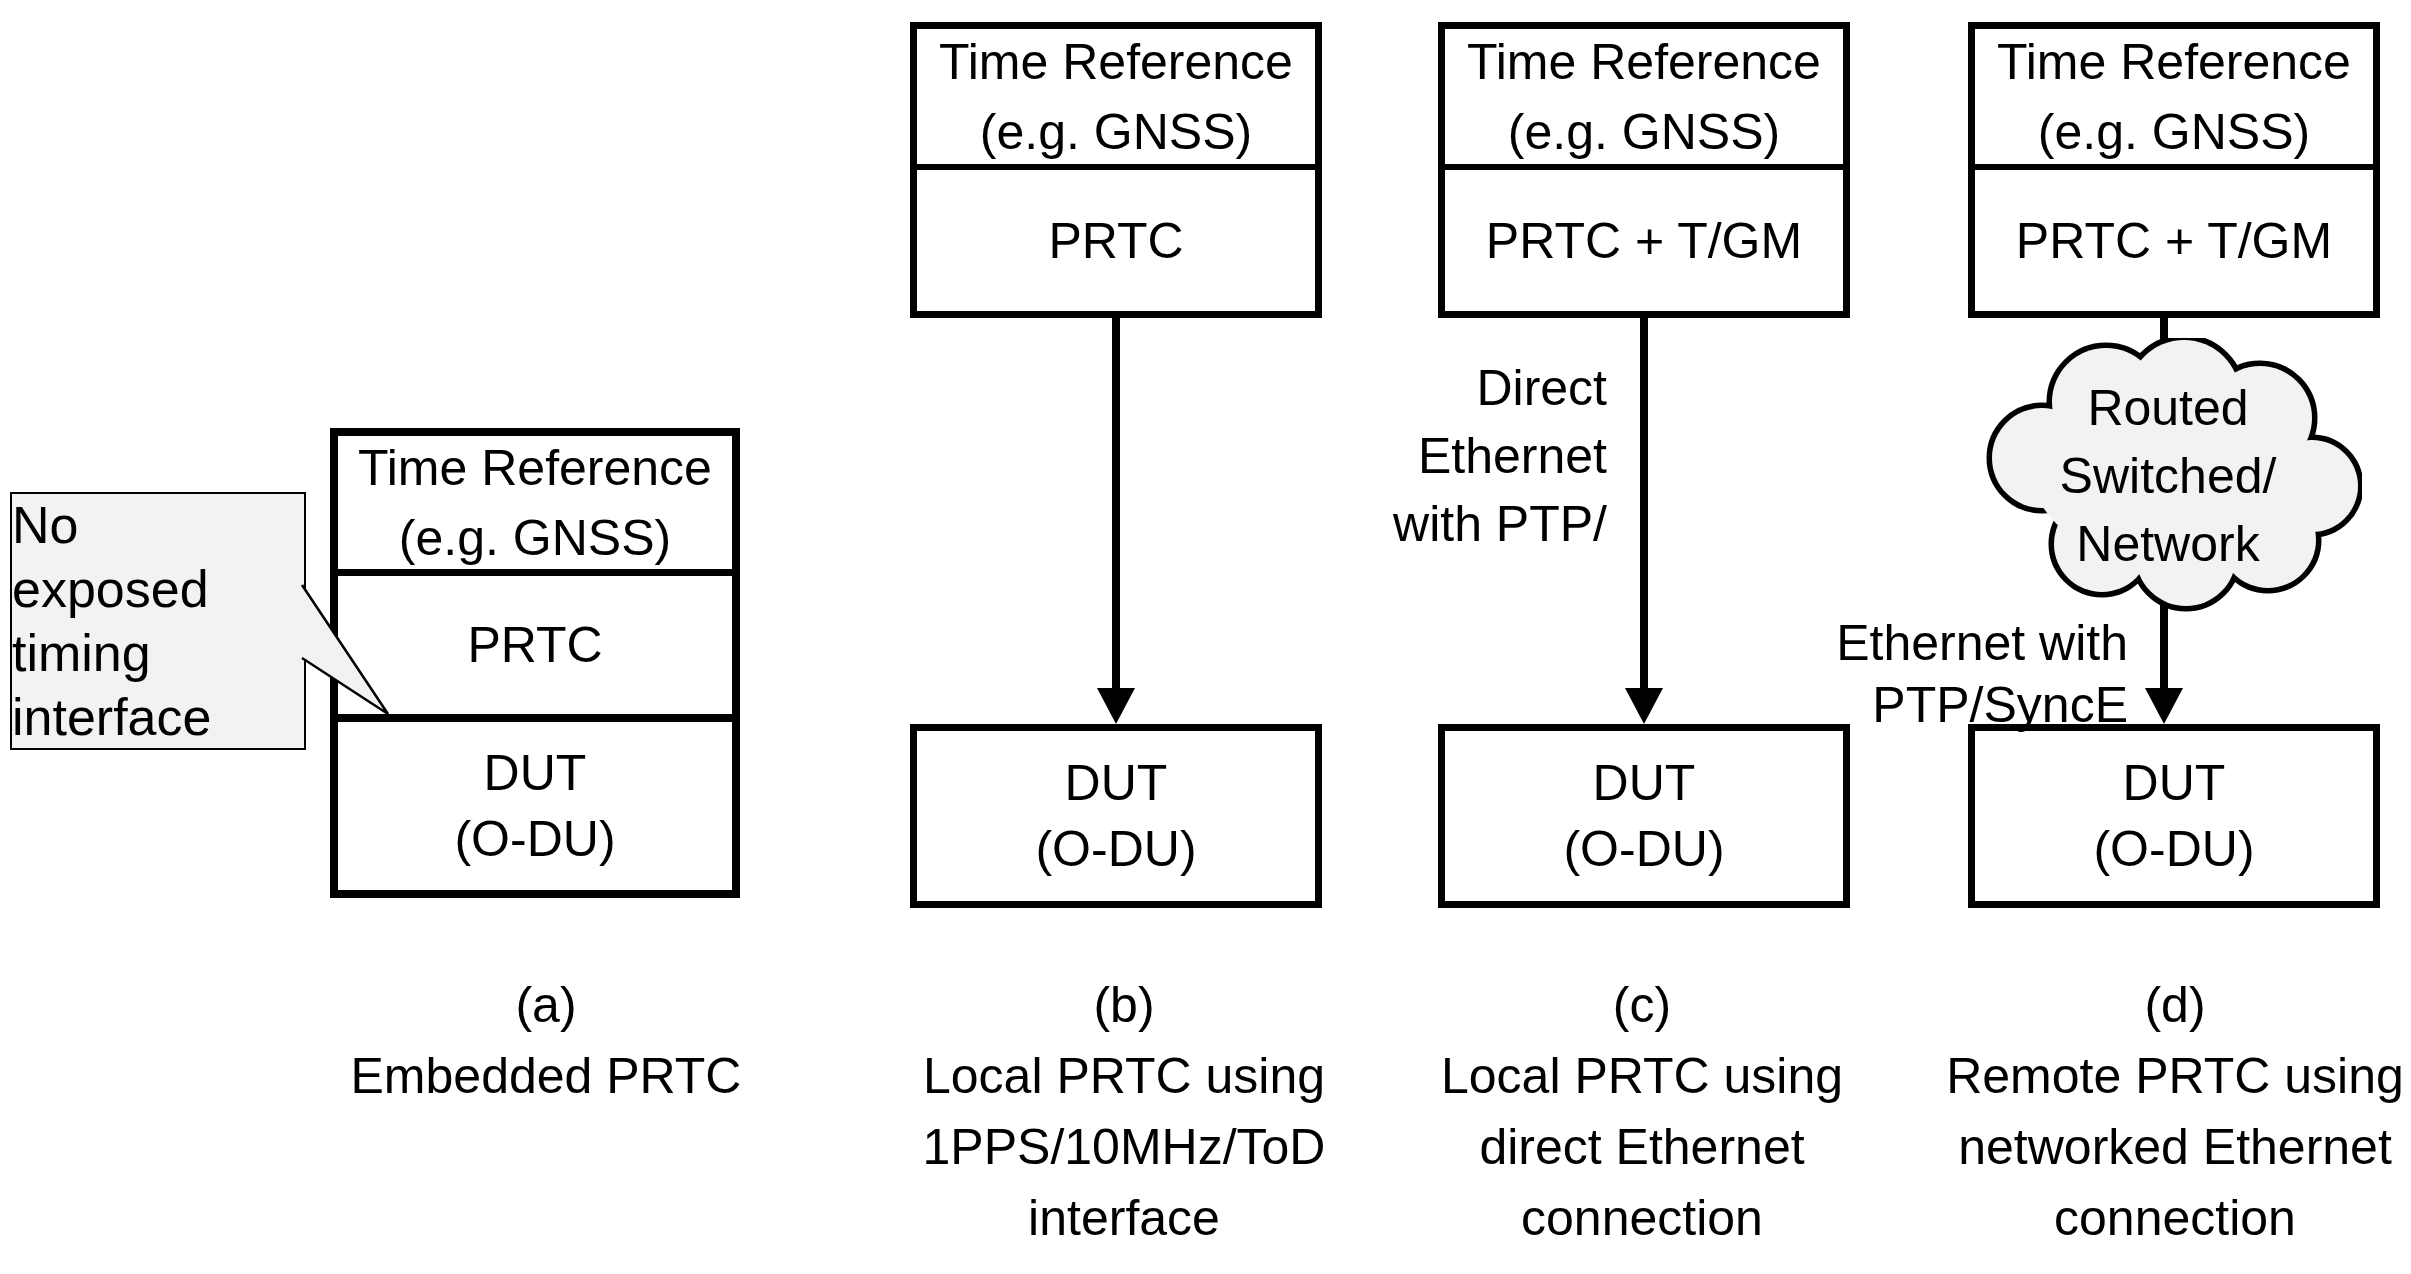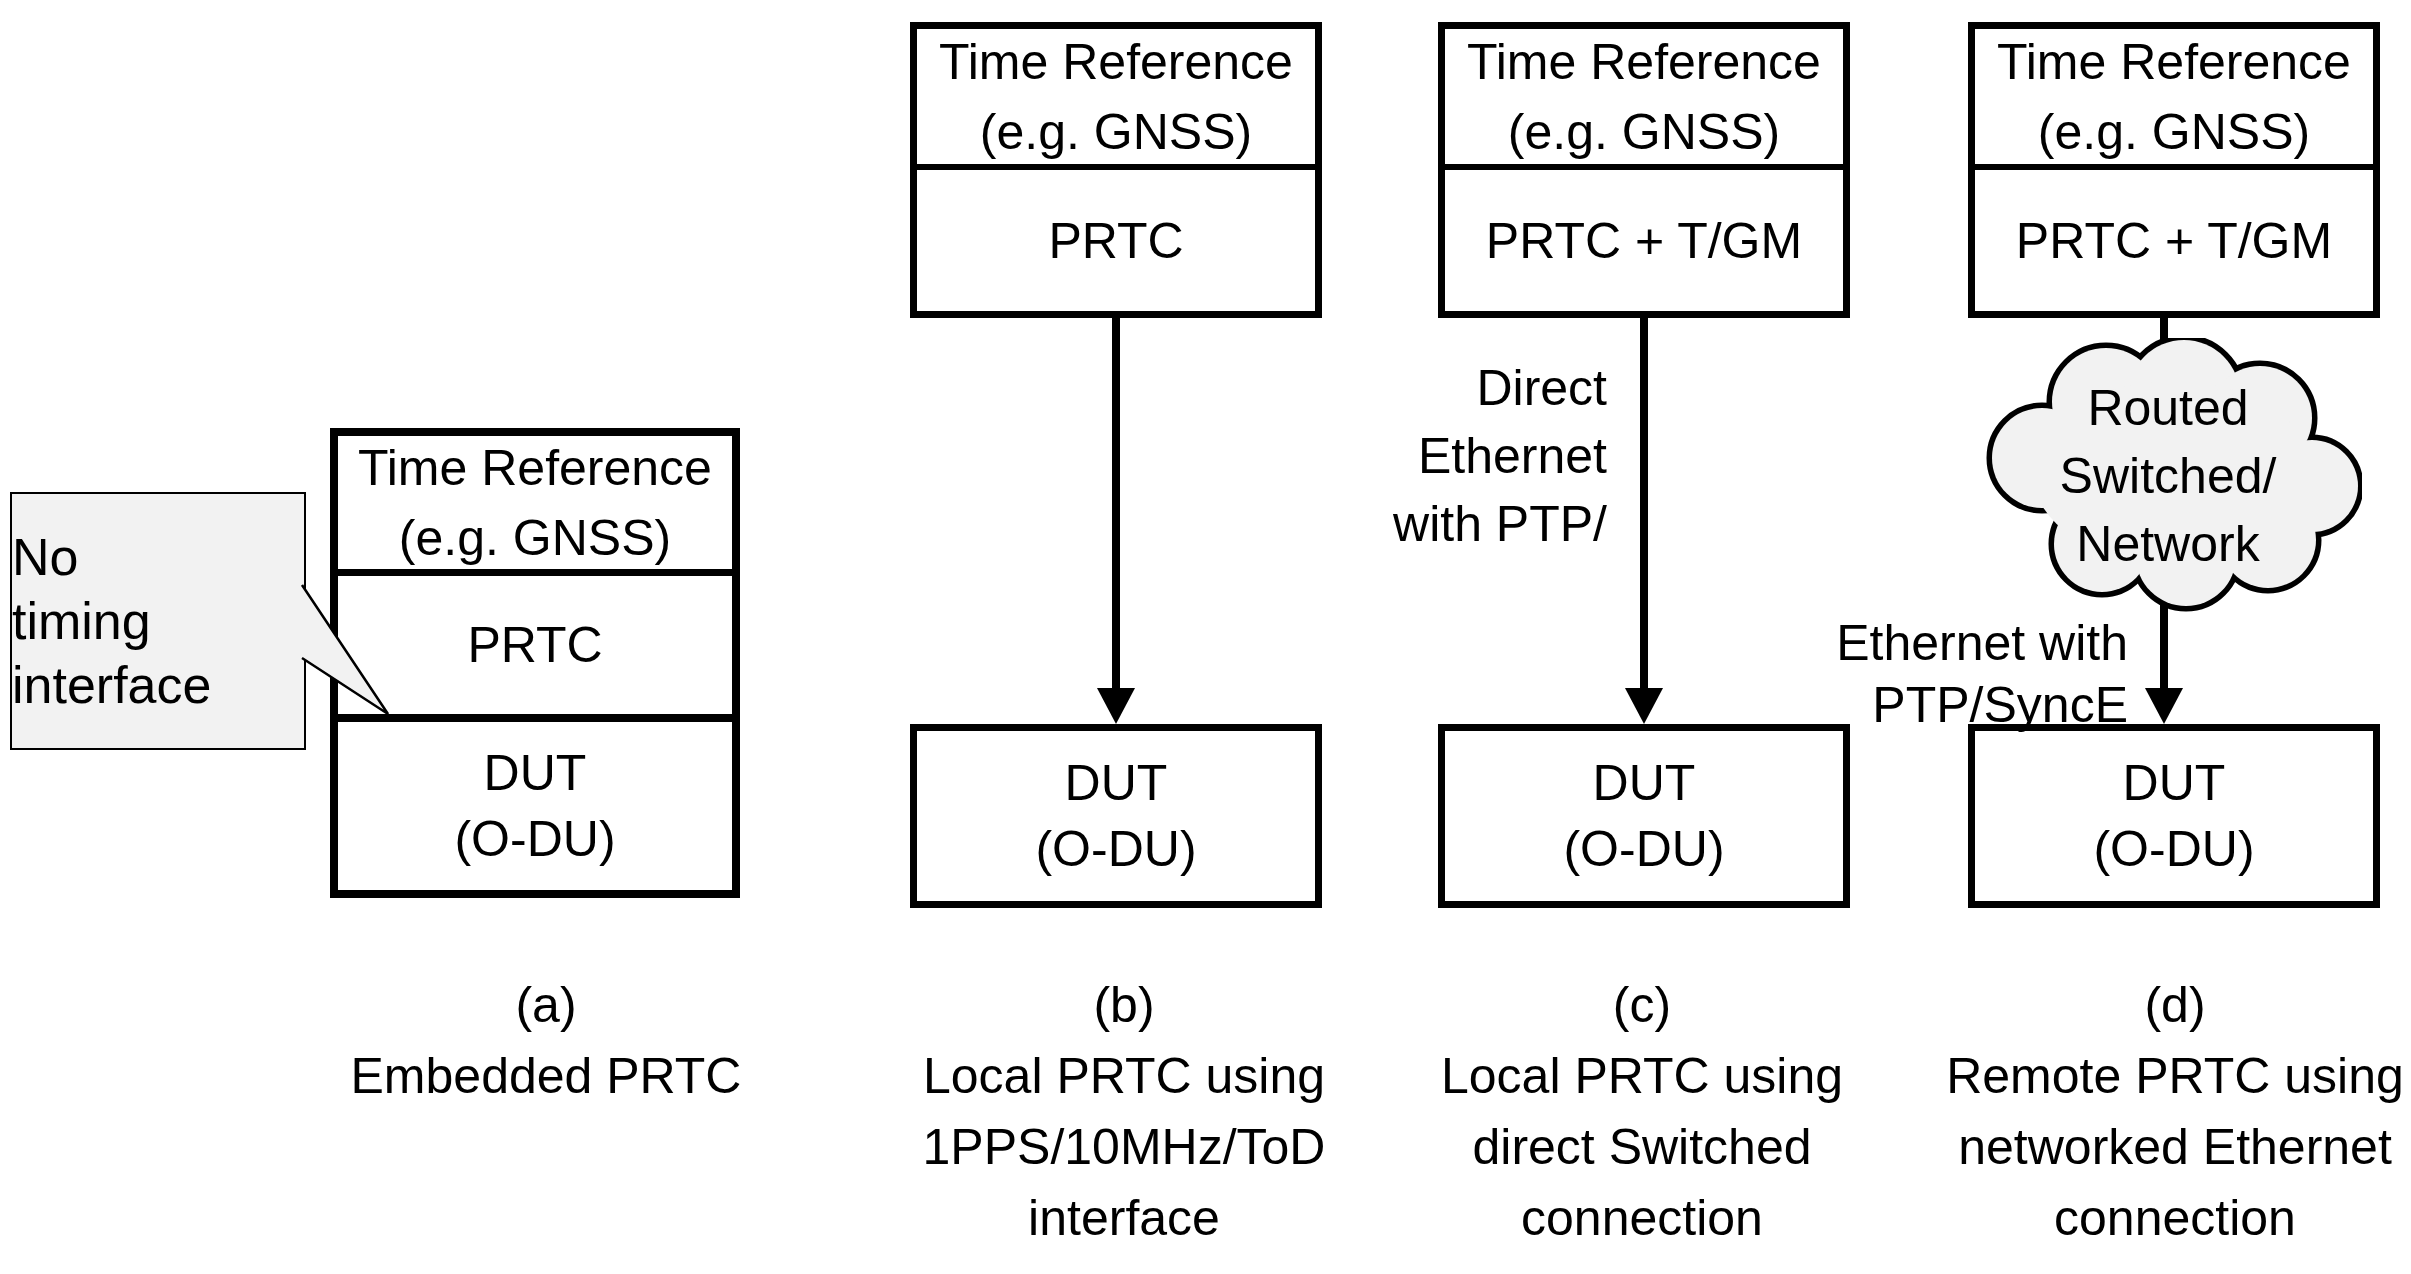--- a/index.html
+++ b/index.html
@@ -45,20 +45,21 @@
       <span class="ln">PRTC</span>
     </div>
     <div class="sec dut" style="height:168px; line-height:66px;">
       <span class="ln">DUT</span>
       <span class="ln">(O-DU)</span>
     </div>
   </div>
 
   <div class="callout">
     <span class="ln">No</span>
+    <span class="ln">exposed</span>
     <span class="ln">timing</span>
     <span class="ln">interface</span>
   </div>
   <svg class="pointer-svg" width="100" height="155" viewBox="0 0 100 155">
     <path d="M 6,15 L 92,144 L 6,88" fill="#f2f2f2" stroke="#000000" stroke-width="2.5"></path>
   </svg>
 
   <div class="caption" style="left:266px;">
     <div>(a)</div>
     <div>Embedded PRTC</div>
@@ -118,21 +119,21 @@
   <div class="box dut" style="left:1438px; top:724px; width:412px; height:184px;">
     <div class="sec" style="height:100%;">
       <span class="ln">DUT</span>
       <span class="ln">(O-DU)</span>
     </div>
   </div>
 
   <div class="caption" style="left:1362px;">
     <div>(c)</div>
     <div>Local PRTC using</div>
-    <div>direct Switched</div>
+    <div>direct Ethernet</div>
     <div>connection</div>
   </div>
 
   <div class="box srcbox" style="left:1968px; top:22px; width:412px; height:296px;">
     <div class="sec divider-b" style="height:141px;">
       <span class="ln">Time Reference</span>
       <span class="ln">(e.g. GNSS)</span>
     </div>
     <div class="sec" style="height:141px;">
       <span class="ln">PRTC + T/GM</span>

